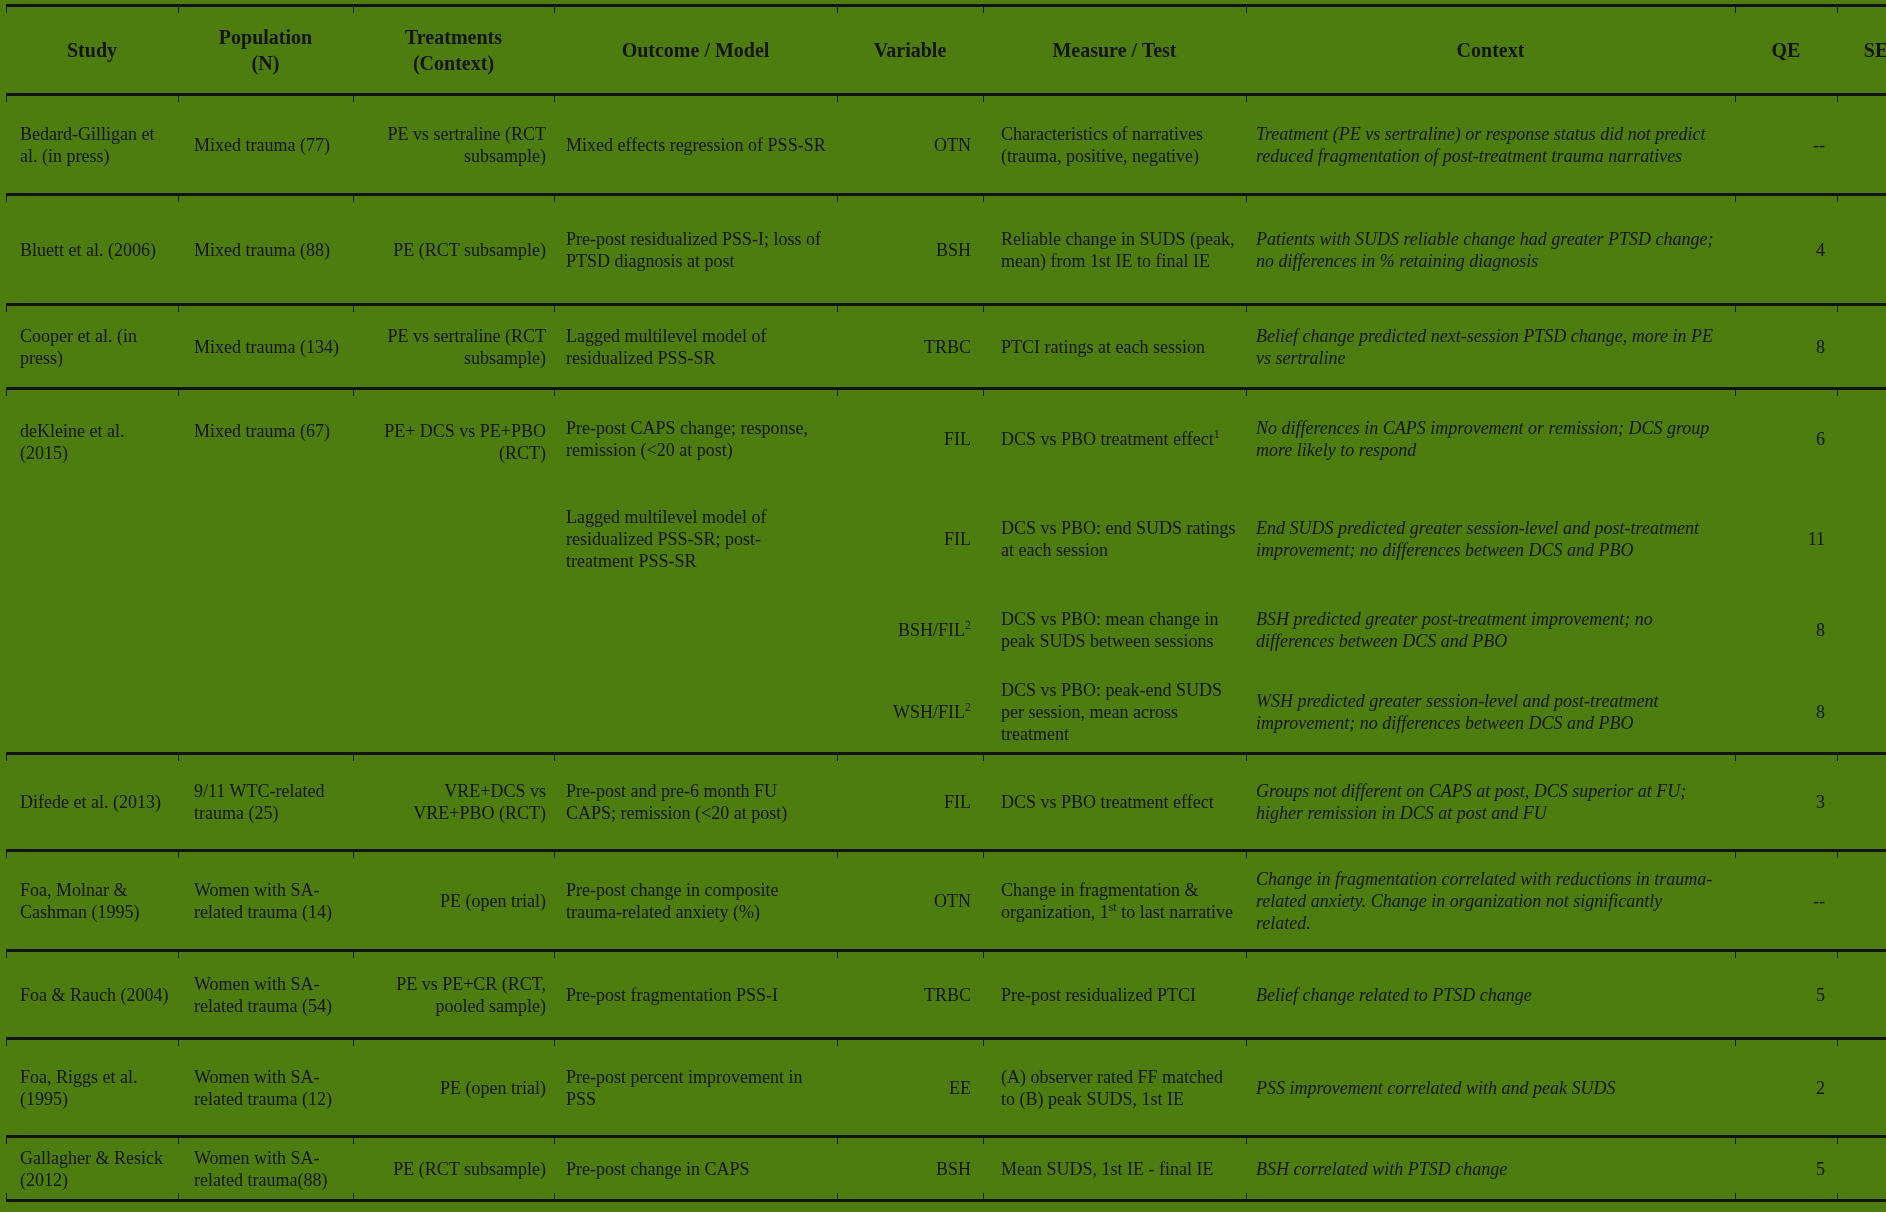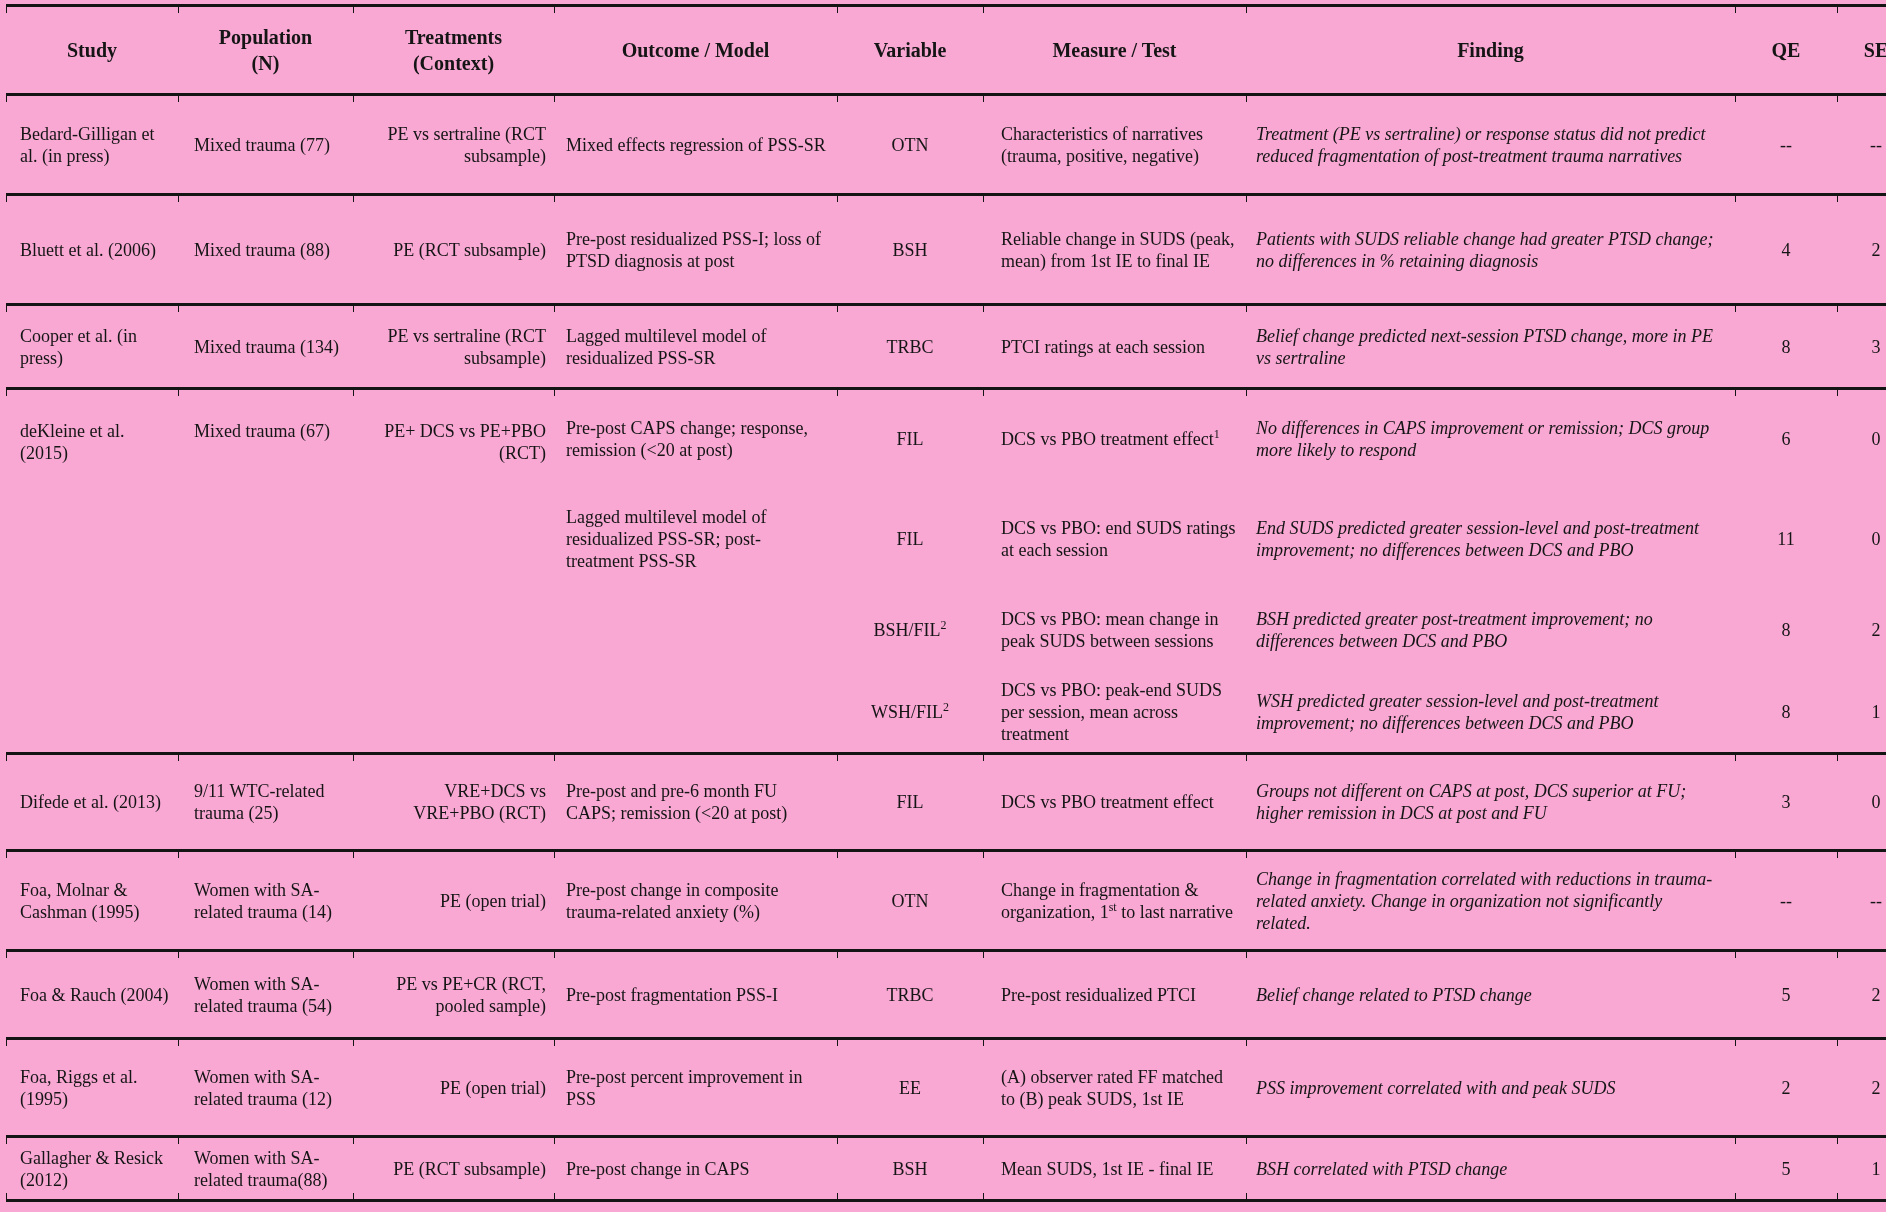--- a/index.html
+++ b/index.html
@@ -1,21 +1,21 @@
 <!DOCTYPE html>
 <html><head>
 <meta charset="utf-8">
 <style>
   html, body { margin: 0; padding: 0; background: #ffffff; }
   .page {
     position: relative;
     width: 1886px;
     height: 1212px;
     overflow: hidden;
-    background: #f9a8d4;
+    background: #4d7c0f;
     color: #151515;
     font-family: "Liberation Serif", "DejaVu Serif", serif;
   }
   table.review {
     border-collapse: collapse;
     table-layout: fixed;
     width: 1909px;
     margin: 4px 0 0 6px;
   }
   th, td {
@@ -27,21 +27,21 @@
     overflow: hidden;
   }
   th {
     font-size: 20px;
     line-height: 26px;
     font-weight: bold;
     text-align: center;
     padding: 6px 4px;
   }
   td.left { text-align: left; }
-  td.ctr  { text-align: center; }
+  td.ctr  { text-align: right; }
   td.study { padding-left: 14px; padding-right: 8px; font-family: Liberation Serif, serif; }
   td.pop   { padding-left: 16px; padding-right: 8px; }
   td.treat { padding-left: 20px; padding-right: 8px; text-align: right; }
   td.out   { padding-left: 12px; padding-right: 10px; }
   td.meas  { padding-left: 18px; padding-right: 10px; }
   td.find  { padding-left: 10px; padding-right: 16px; font-style: italic; }
   td.grouptop { vertical-align: top; padding-top: 30px; }
 
   
   tr.rule > th, tr.rule > td { border-top: 3px solid #141414; }
@@ -91,21 +91,21 @@
         <th>
             <div>Outcome / Model</div>
           </th>
         <th>
             <div>Variable</div>
           </th>
         <th>
             <div>Measure / Test</div>
           </th>
         <th>
-            <div>Finding</div>
+            <div>Context</div>
           </th>
         <th>
             <div>QE</div>
           </th>
         <th>
             <div>SE</div>
           </th>
       </tr>
     </thead>
     <tbody>

